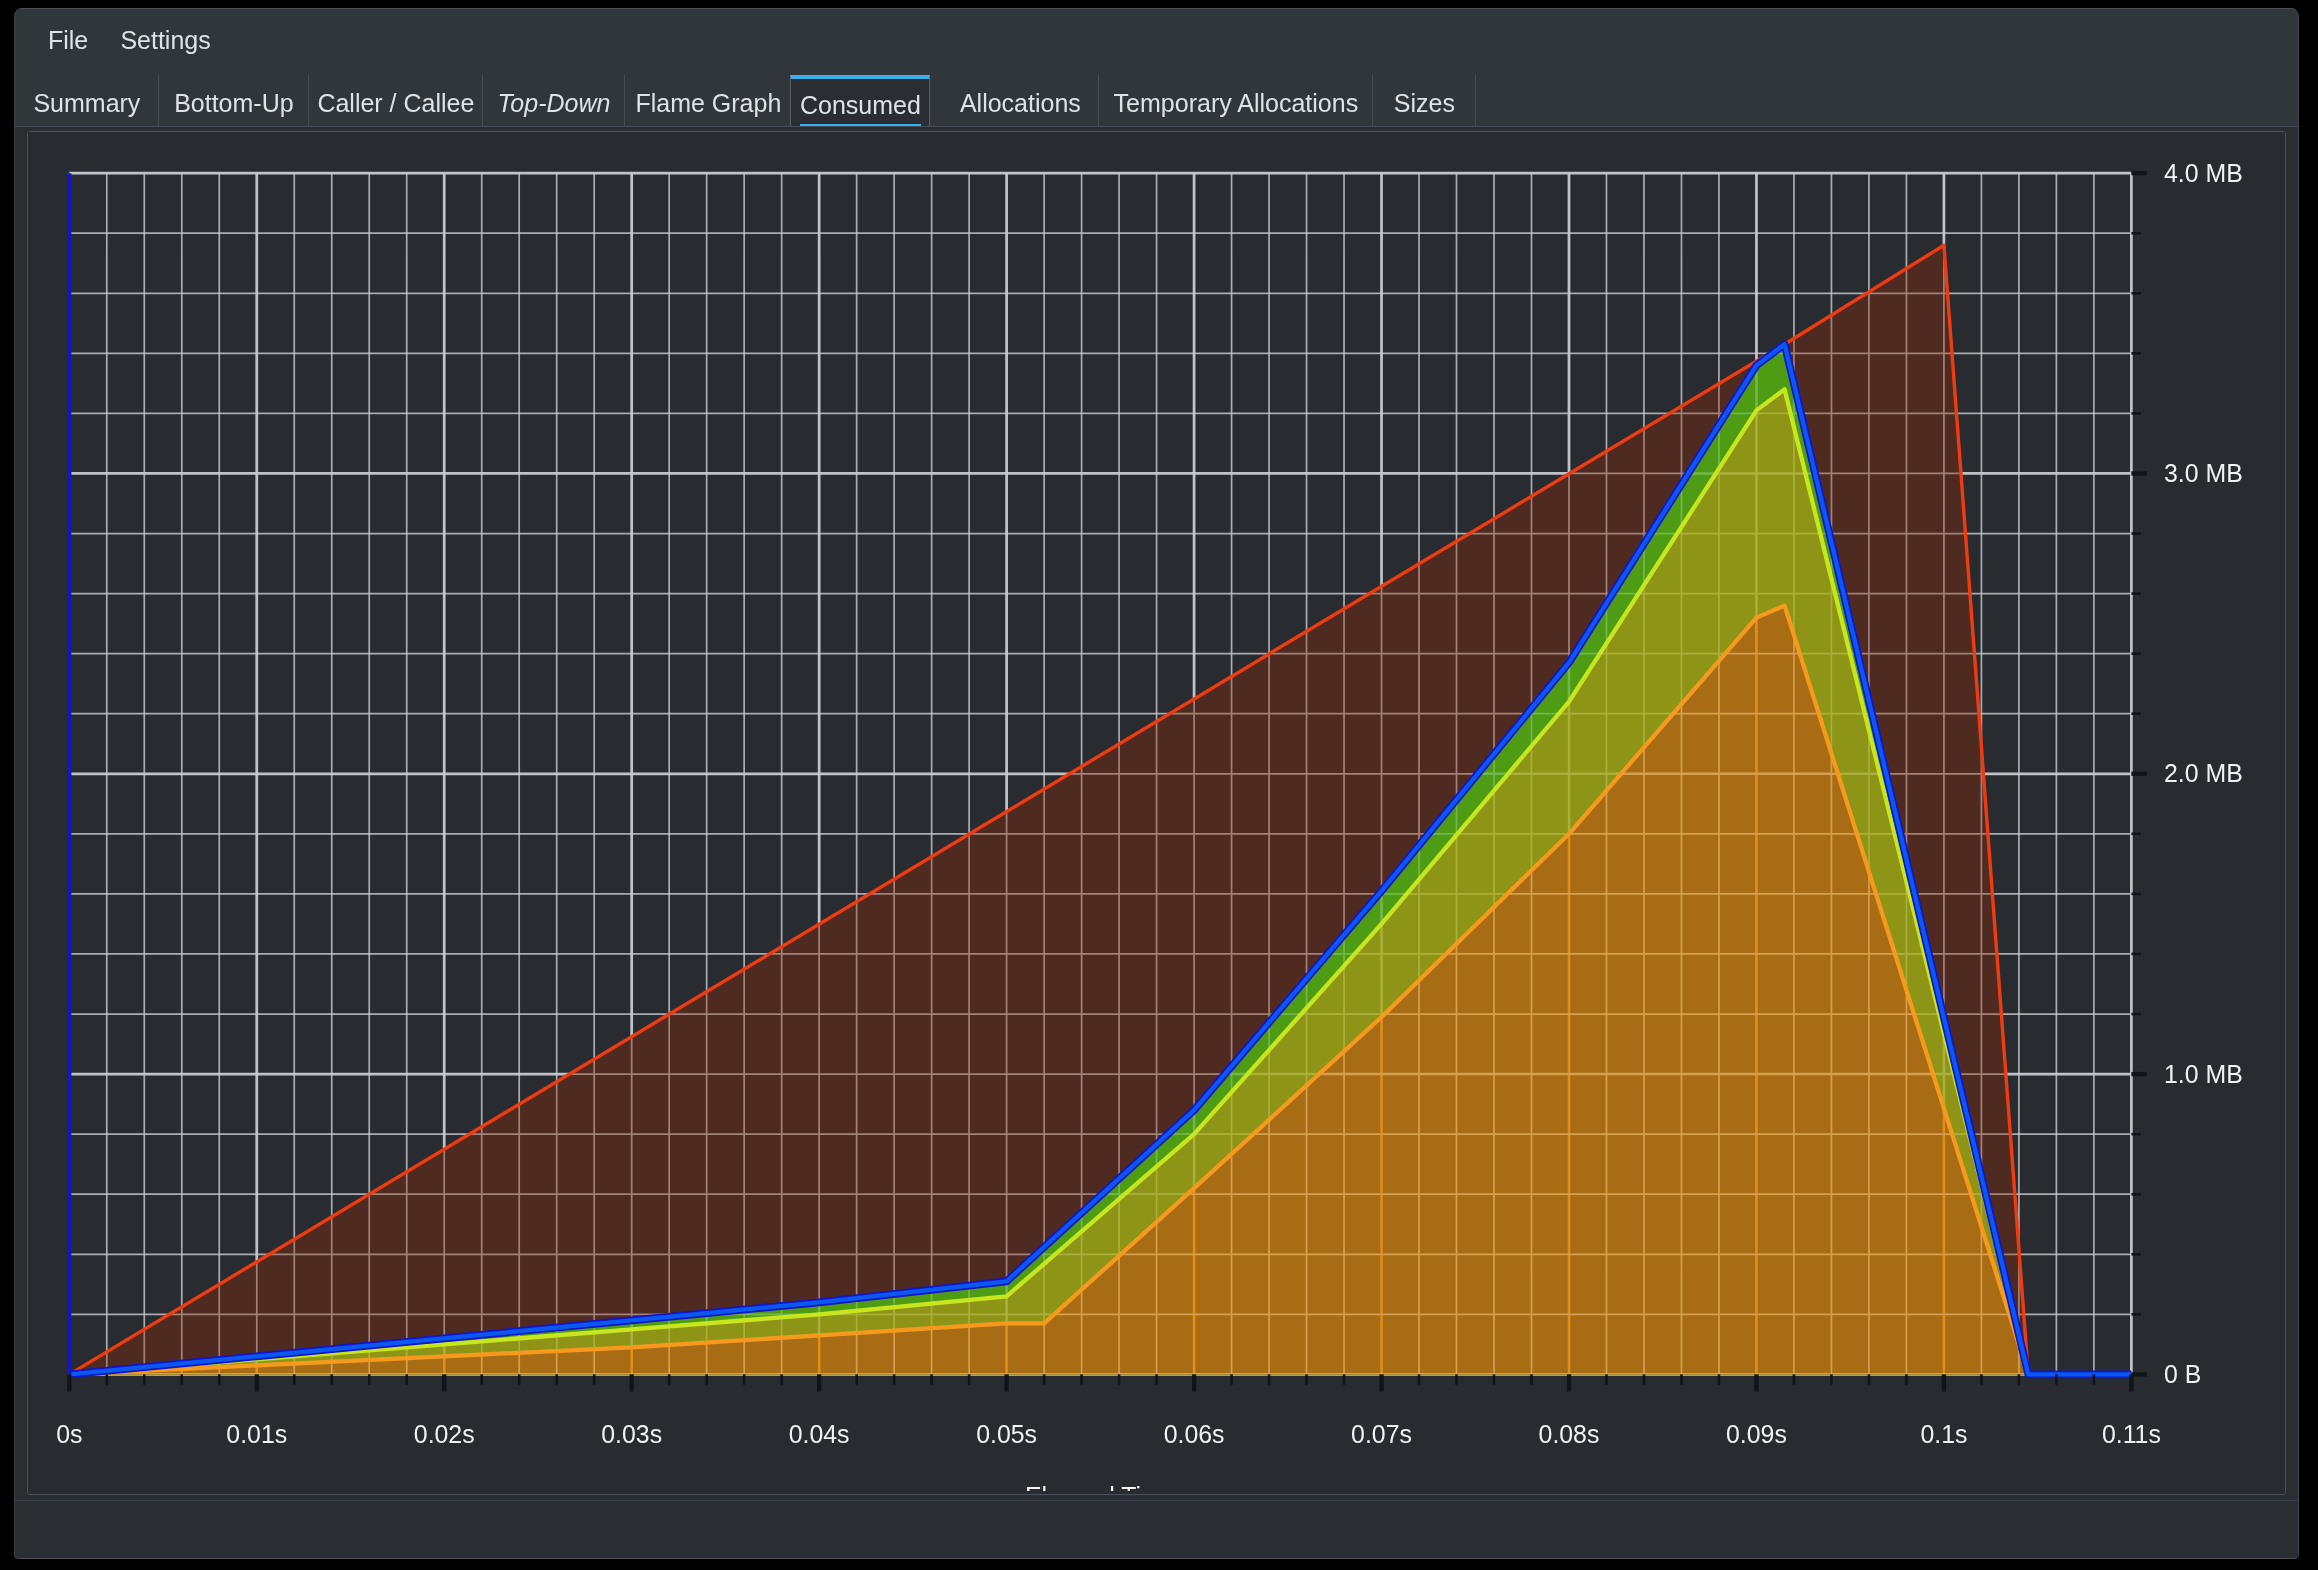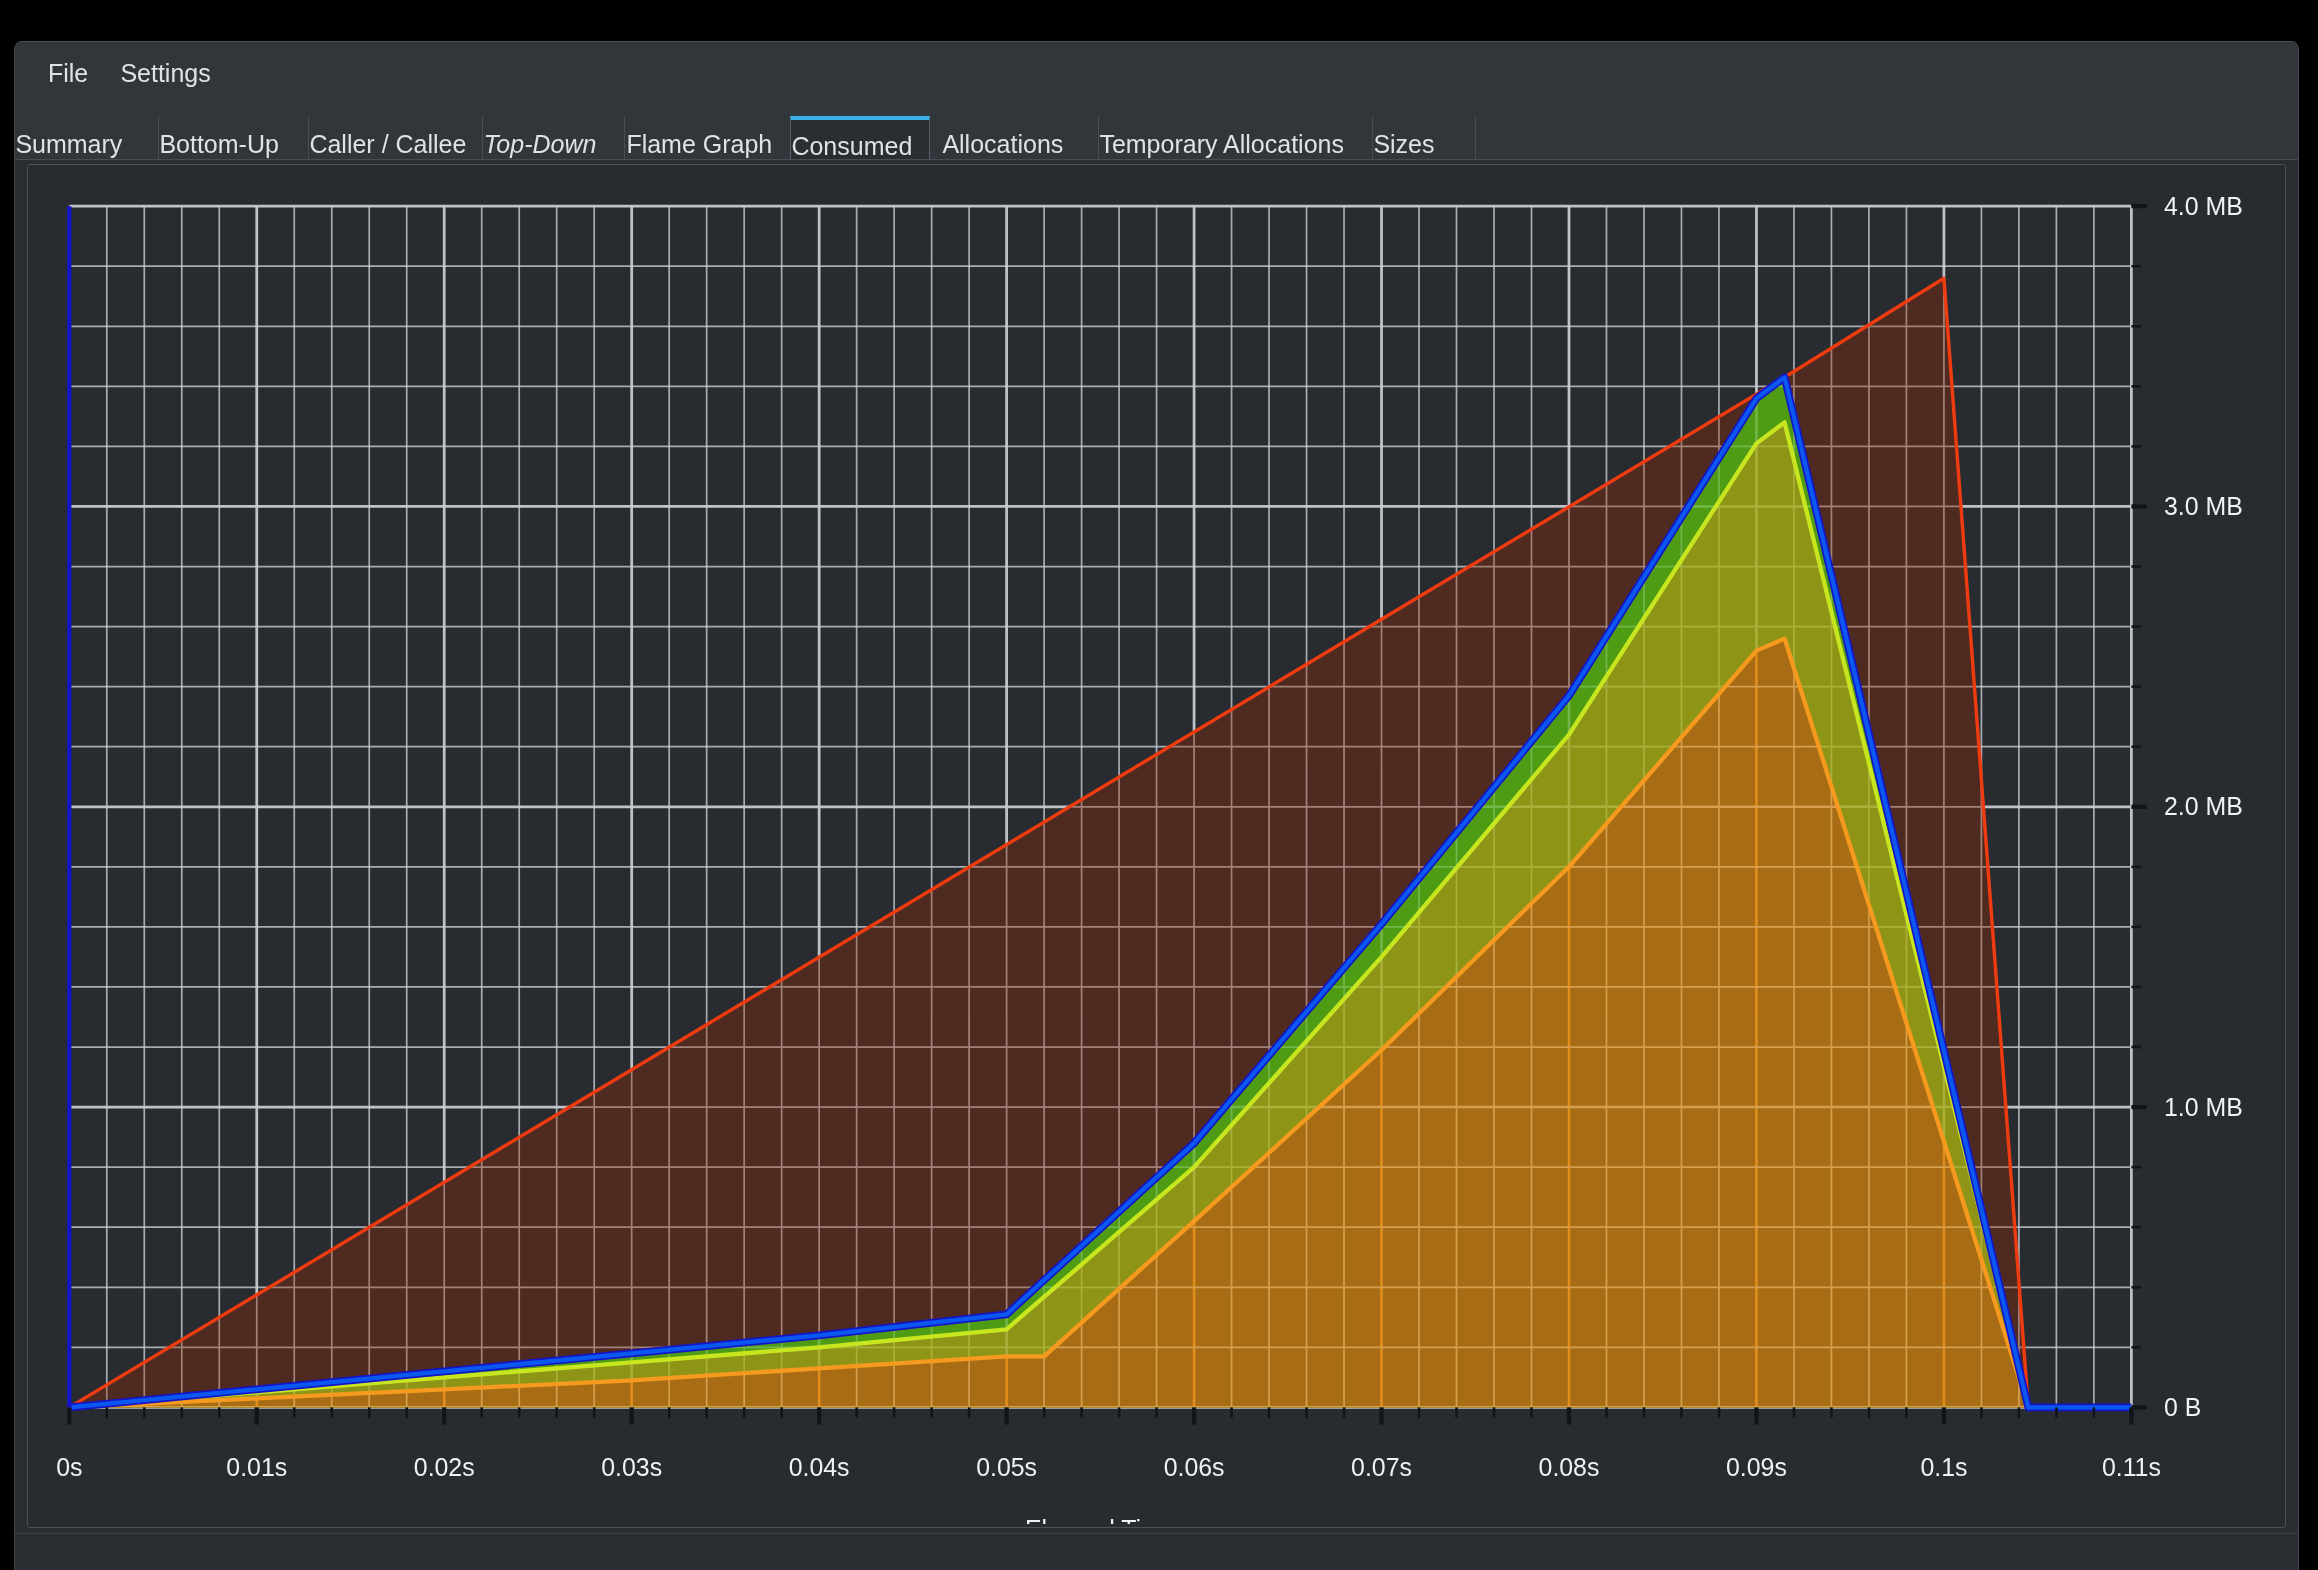--- a/index.html
+++ b/index.html
@@ -1,18 +1,18 @@
 <!DOCTYPE html>
 <html style="font-size:13.7px"><head>
 <meta charset="utf-8">
 <style>
   html,body{margin:0;padding:0;background:#000;}
   body{width:2319px;height:1571px;font-family:"Liberation Sans",sans-serif;overflow:hidden;}
 
-  .desktop{position:absolute;inset:0;background:#000;margin-top:33px;}
+  .desktop{position:absolute;inset:0;background:#000;}
 
   
   .window{
     position:absolute;left:15.4px;top:8.6px;width:2283px;height:1549px;
     background:#2a2e33;border-radius:6.9px 6.9px 3.4px 3.4px;
     box-shadow:0 0 0 0.9px #4a4f55, 1.7px 2.6px 8.6px rgba(0,0,0,.9);
     overflow:hidden;
   }
 
   
@@ -23,22 +23,22 @@
   .menu-item{
     position:absolute;top:0;height:62px;line-height:62px;
     color:#dfe3e8;font-size:25px;padding:0 12px;cursor:default;
   }
 
   
   .tabbar{
     position:absolute;left:0;top:62px;right:0;height:57px;background:#31363b;
   }
   .tab{
-    position:absolute;top:12px;height:57px;line-height:57px;
-    color:#dfe3e8;font-size:25px;
+    position:absolute;top:4px;height:57px;line-height:57px;
+    color:#dfe3e8;font-size:25px;text-align:center;
     box-sizing:border-box;
     border-right:0.9px solid #474d54;
     white-space:nowrap;cursor:default;
   }
   .tab.selected{
     background:#2a2e33;
     border-top:4.3px solid #3daee9;
     border-left:0.9px solid #5a6views;
     border-left:0.9px solid #5a6069;
     border-right:0.9px solid #5a6069;

